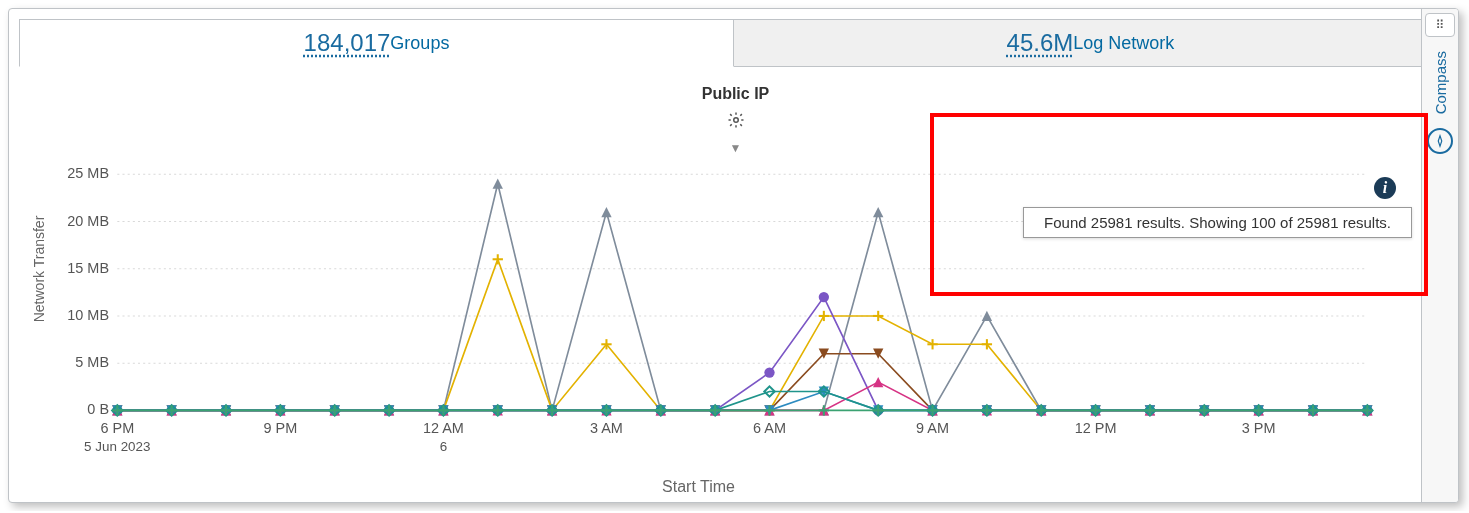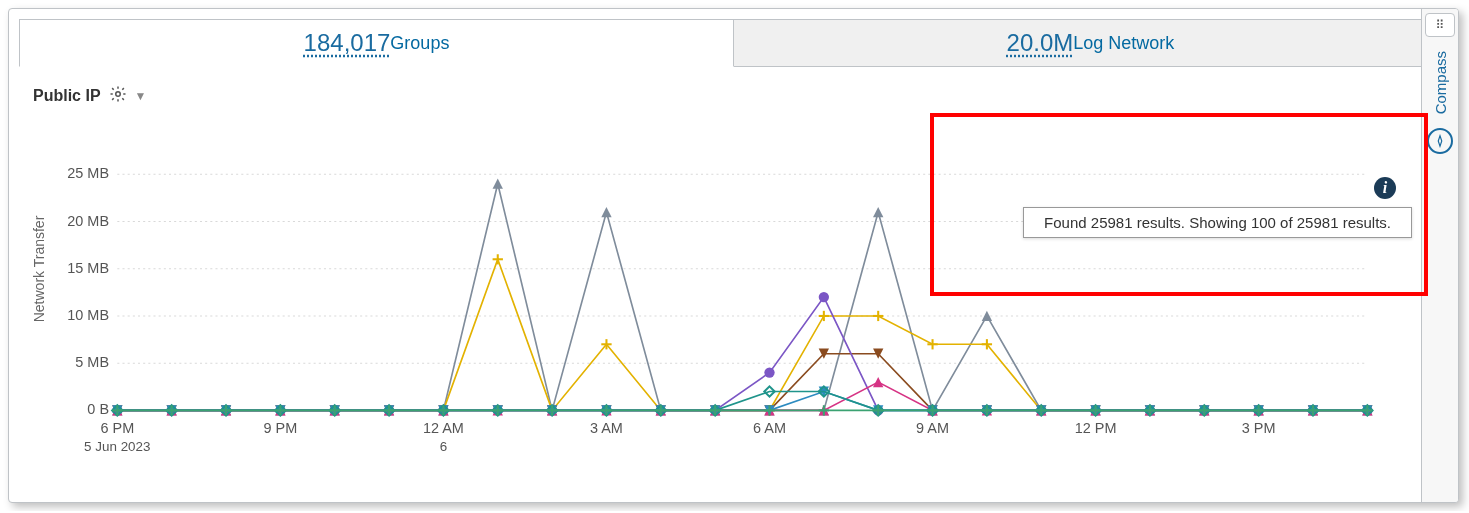--- a/index.html
+++ b/index.html
@@ -93,21 +93,21 @@
   }
   .rail .compass-icon{
     width:22px;height:22px;border:2px solid var(--link);border-radius:50%;
     display:flex;align-items:center;justify-content:center;color:var(--link);
     font-size:12px;margin-top:8px;
   }
   
   .panel-heading{
     display:flex;align-items:center;gap:8px;
     margin:18px 20px 4px 24px;
-    font-size:16px;font-weight:bold;
+    font-size:16px;font-weight:bold;flex-direction:column;
   }
   .panel-heading .gear{color:#555;cursor:pointer;}
   .panel-heading .chev{color:#888;cursor:pointer;font-size:12px;}
   
   .chart-wrap{
     position:absolute;
     left:36px;
     top:155px;
     right:70px;
     bottom:30px;
@@ -163,21 +163,21 @@
 <body>
 
 <div class="frame">
 
   <div class="tabs">
     <div class="tab active">
       <span class="count">184,017</span>
       <span class="label">Groups</span>
     </div>
     <div class="tab">
-      <span class="count">20.0M</span>
+      <span class="count">45.6M</span>
       <span class="label">Log Network</span>
     </div>
   </div>
 
   <div class="panel-heading">
     <span>Public IP</span>
     <span class="gear">
       <svg width="18" height="18" viewBox="0 0 24 24" fill="none" stroke="#555" stroke-width="2">
         <circle cx="12" cy="12" r="3"></circle>
         <path d="M12 2v3M12 19v3M4.2 4.2l2.1 2.1M17.7 17.7l2.1 2.1M2 12h3M19 12h3M4.2 19.8l2.1-2.1M17.7 6.3l2.1-2.1"></path>
@@ -479,20 +479,21 @@
         <line x1="1117.1739130434783" y1="240" x2="1127.1739130434783" y2="240" stroke="#3ba272" stroke-width="2"></line>
         <line x1="1122.1739130434783" y1="235" x2="1122.1739130434783" y2="245" stroke="#3ba272" stroke-width="2"></line>
         <line x1="1169.782608695652" y1="240" x2="1179.782608695652" y2="240" stroke="#3ba272" stroke-width="2"></line>
         <line x1="1174.782608695652" y1="235" x2="1174.782608695652" y2="245" stroke="#3ba272" stroke-width="2"></line>
         <line x1="1222.3913043478262" y1="240" x2="1232.3913043478262" y2="240" stroke="#3ba272" stroke-width="2"></line>
         <line x1="1227.3913043478262" y1="235" x2="1227.3913043478262" y2="245" stroke="#3ba272" stroke-width="2"></line>
         <line x1="1275" y1="240" x2="1285" y2="240" stroke="#3ba272" stroke-width="2"></line>
         <line x1="1280" y1="235" x2="1280" y2="245" stroke="#3ba272" stroke-width="2"></line>
       </svg>
   </div>
+  <div class="xlabel">Start Time</div>
 
   <div class="info-badge">i</div>
   <div class="info-tooltip">Found 25981 results. Showing 100 of 25981 results.</div>
   <div class="highlight-box"></div>
 
   <div class="rail">
     <div class="grip">⠿</div>
     <div class="compass-label">Compass</div>
     <div class="compass-icon">
       <svg width="14" height="14" viewBox="0 0 24 24" fill="none" stroke="currentColor" stroke-width="2">

